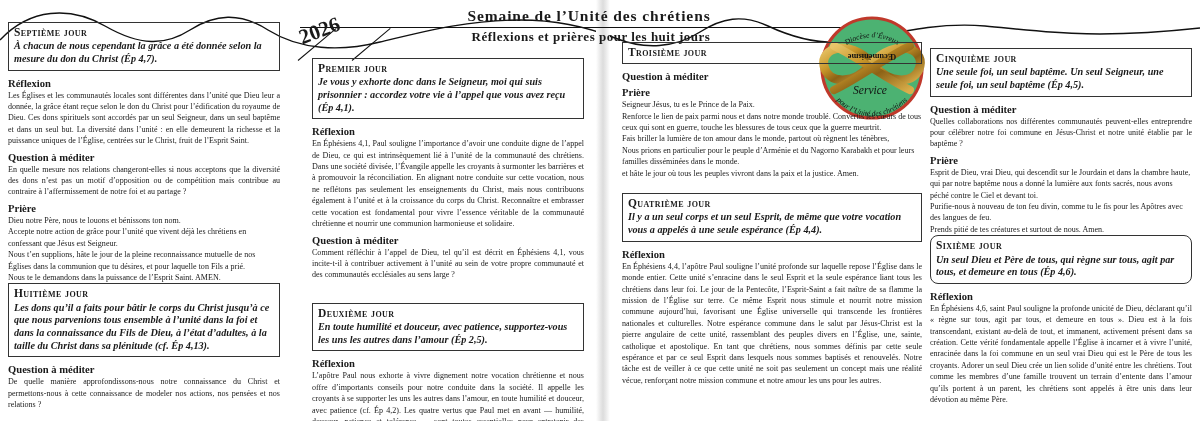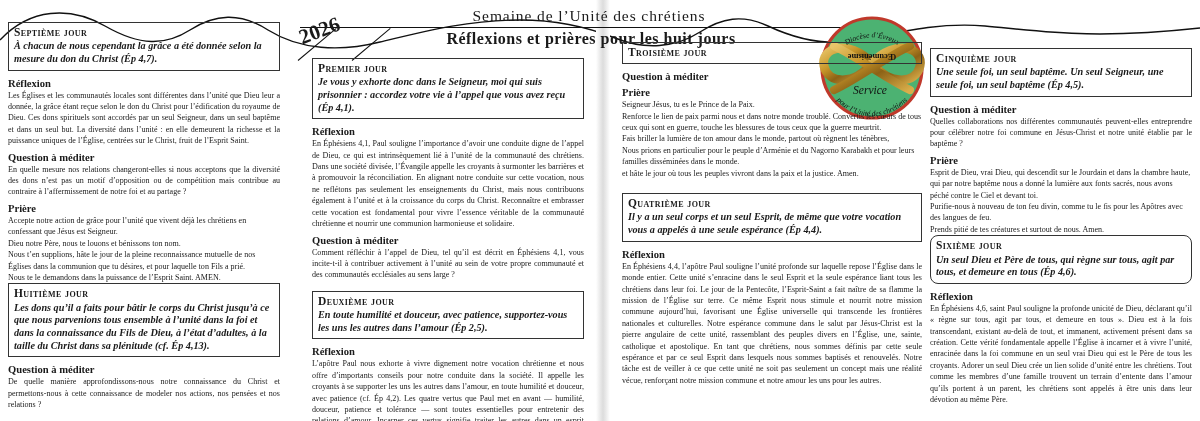--- a/index.html
+++ b/index.html
@@ -16,24 +16,24 @@
   
   .wave { position:absolute; left:0; top:0; width:1200px; height:60px; pointer-events:none; }
 
   
   .fold { position:absolute; top:0; height:421px; width:14px;
           background:linear-gradient(to right,#ffffff 0%,#e9e9e9 30%,#dcdcdc 50%,#e9e9e9 70%,#ffffff 100%); }
   .fold-a { left:596px; }
 
   
   .masthead { position:absolute; left:300px; top:6px; width:560px; }
-  .mast-title { font-size:15.5px; font-weight:normal; letter-spacing:.9px;
+  .mast-title { font-size:15.5px; font-weight:bold; letter-spacing:.9px;
                 text-align:center; line-height:1.25; padding-left:18px; }
   .mast-rule { border-top:1.2px solid #111; margin:2px 0 1px 0; }
-  .mast-sub { font-size:16px; font-weight:bold; letter-spacing:.5px;
+  .mast-sub { font-size:13px; font-weight:bold; letter-spacing:.5px;
               text-align:center; line-height:1.3; padding-left:22px; }
 
   .year { position:absolute; left:300px; top:22px; width:62px; height:40px; }
   .year-txt { position:absolute; left:0; top:4px; font-size:21px; font-weight:bold;
               letter-spacing:0px; transform:rotate(-21deg); transform-origin:left center;
               font-family:"Liberation Serif", serif; }
   .year .slash { position:absolute; border-top:1.1px solid #111; width:50px;
                  transform-origin:left center; }
   .year .s1 { left:-2px; top:38px; transform:rotate(-40deg); }
   .year .s2 { left:52px; top:38px; transform:rotate(-40deg); }
@@ -119,22 +119,22 @@
     <div class="day-box">
       <div class="day-title">Septième jour</div>
       <div class="day-verse">À chacun de nous cependant la grâce a été donnée selon la mesure du don du Christ (Ép 4,7).</div>
     </div>
     <div class="sec-head">Réflexion</div>
     <p class="body-txt">Les Églises et les communautés locales sont différentes dans l’unité que Dieu leur a donnée, la grâce étant reçue selon le don du Christ pour l’édification du royaume de Dieu. Ces dons spirituels sont accordés par un seul Seigneur, dans un seul baptême et dans un seul but. La diversité dans l’unité : en elle demeurent la richesse et la puissance uniques de l’Église, centrées sur le Christ, fruit de l’Esprit Saint.</p>
     <div class="sec-head">Question à méditer</div>
     <p class="body-txt">En quelle mesure nos relations changeront-elles si nous acceptons que la diversité des dons n’est pas un motif d’opposition ou de compétition mais contribue au contraire à l’affermissement de notre foi et au partage ?</p>
     <div class="sec-head">Prière</div>
     <div class="prayer-lines">
+      <p>Dieu notre Père, nous te louons et bénissons ton nom.</p>
       <p>Accepte notre action de grâce pour l’unité que vivent déjà les chrétiens en confessant que Jésus est Seigneur.</p>
-      <p>Dieu notre Père, nous te louons et bénissons ton nom.</p>
       <p>Nous t’en supplions, hâte le jour de la pleine reconnaissance mutuelle de nos Églises dans la communion que tu désires, et pour laquelle ton Fils a prié.</p>
       <p>Nous te le demandons dans la puissance de l’Esprit Saint. AMEN.</p>
     </div>
 
     <div class="day-box" style="">
       <div class="day-title">Huitième jour</div>
       <div class="day-verse">Les dons qu’il a faits pour bâtir le corps du Christ jusqu’à ce que nous parvenions tous ensemble à l’unité dans la foi et dans la connaissance du Fils de Dieu, à l’état d’adultes, à la taille du Christ dans sa plénitude (cf. Ép 4,13).</div>
     </div>
     <div class="sec-head">Question à méditer</div>
     <p class="body-txt">De quelle manière approfondissons-nous notre connaissance du Christ et permettons-nous à cette connaissance de modeler nos actions, nos pensées et nos relations ?</p>
@@ -144,21 +144,21 @@
   <div class="col c2" style="top:58px;">
     <div class="day-box">
       <div class="day-title">Premier jour</div>
       <div class="day-verse">Je vous y exhorte donc dans le Seigneur, moi qui suis prisonnier : accordez votre vie à l’appel que vous avez reçu (Ép 4,1).</div>
     </div>
     <div class="sec-head">Réflexion</div>
     <p class="body-txt">En Éphésiens 4,1, Paul souligne l’importance d’avoir une conduite digne de l’appel de Dieu, ce qui est intrinsèquement lié à l’unité de la communauté des chrétiens. Dans une société divisée, l’Évangile appelle les croyants à surmonter les barrières et à promouvoir la réconciliation. En alignant notre conduite sur cette vocation, nous ne reflétons pas seulement les enseignements du Christ, mais nous contribuons également à l’unité et à la croissance du corps du Christ. Reconnaître et embrasser cette vocation est fondamental pour vivre l’essence véritable de la communauté chrétienne et nourrir une communion harmonieuse et solidaire.</p>
     <div class="sec-head">Question à méditer</div>
     <p class="body-txt">Comment réfléchir à l’appel de Dieu, tel qu’il est décrit en Éphésiens 4,1, vous incite-t-il à contribuer activement à l’unité au sein de votre propre communauté et des communautés ecclésiales au sens large ?</p>
 
-    <div class="day-box" style="margin-top:10px;">
+    <div class="day-box" style="margin-top:22px;">
       <div class="day-title">Deuxième jour</div>
       <div class="day-verse">En toute humilité et douceur, avec patience, supportez-vous les uns les autres dans l’amour (Ép 2,5).</div>
     </div>
     <div class="sec-head">Réflexion</div>
     <p class="body-txt">L’apôtre Paul nous exhorte à vivre dignement notre vocation chrétienne et nous offre d’importants conseils pour notre conduite dans la société. Il appelle les croyants à se supporter les uns les autres dans l’amour, en toute humilité et douceur, avec patience (cf. Ép 4,2). Les quatre vertus que Paul met en avant — humilité, douceur, patience et tolérance — sont toutes essentielles pour entretenir des relations d’amour. Incarner ces vertus signifie traiter les autres dans un esprit d’humilité authentique, de douceur même à l’égard de ceux qui mettent notre patience à l’épreuve, et être tolérants vis-à-vis de ceux qui nous provoquent. Cela implique très profondément de « se supporter les uns les autres » malgré nos différences, reflétant ainsi un amour qui transcende tous les clivages entre nous et incarne la grâce de l’infinie compassion de Dieu.</p>
 
   </div>
 
   <div class="col c3" style="top:42px;">
     <div class="day-box">

